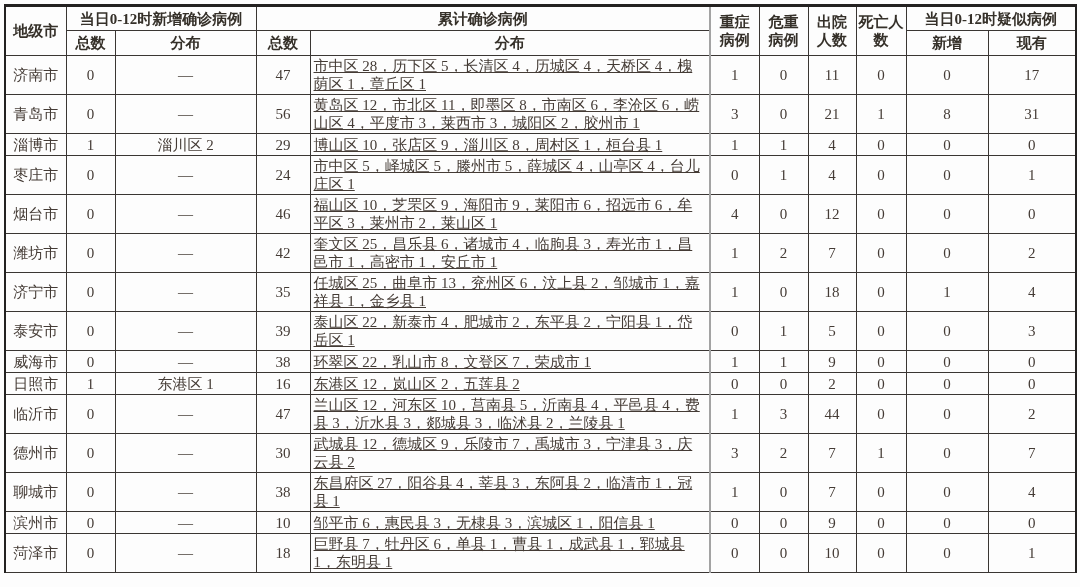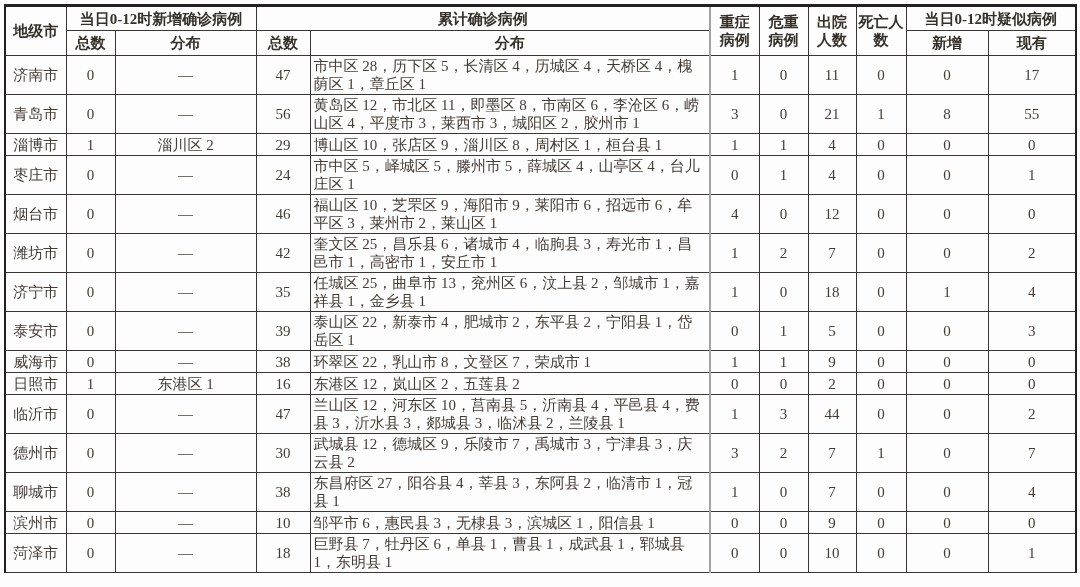--- a/index.html
+++ b/index.html
@@ -52,20 +52,21 @@
   th {
     font-weight: bold;
     color: #353029;
     height: 25px;
     padding: 1px 2px;
   }
   td { height: 22px; }
   td.dist {
     text-align: left;
     padding-right: 4px;
+    text-decoration: underline;
   }
   .sep-left { border-left: 2px solid #a3a3a3; }
   tr.total-row td {
     font-weight: bold;
     border-top: 1.5px solid #232120;
   }
   tr.total-row td.city-td { letter-spacing: 3px; }
 </style>
 </head>
 <body>
@@ -123,21 +124,21 @@
           <td class="city-td">青岛市</td>
           <td>0</td>
           <td>—</td>
           <td>56</td>
           <td class="dist">黄岛区 12，市北区 11，即墨区 8，市南区 6，李沧区 6，崂山区 4，平度市 3，莱西市 3，城阳区 2，胶州市 1</td>
           <td class="sep-left">3</td>
           <td>0</td>
           <td>21</td>
           <td>1</td>
           <td>8</td>
-          <td>55</td>
+          <td>31</td>
         </tr>
         <tr>
           <td class="city-td">淄博市</td>
           <td>1</td>
           <td>淄川区 2</td>
           <td>29</td>
           <td class="dist">博山区 10，张店区 9，淄川区 8，周村区 1，桓台县 1</td>
           <td class="sep-left">1</td>
           <td>1</td>
           <td>4</td>

